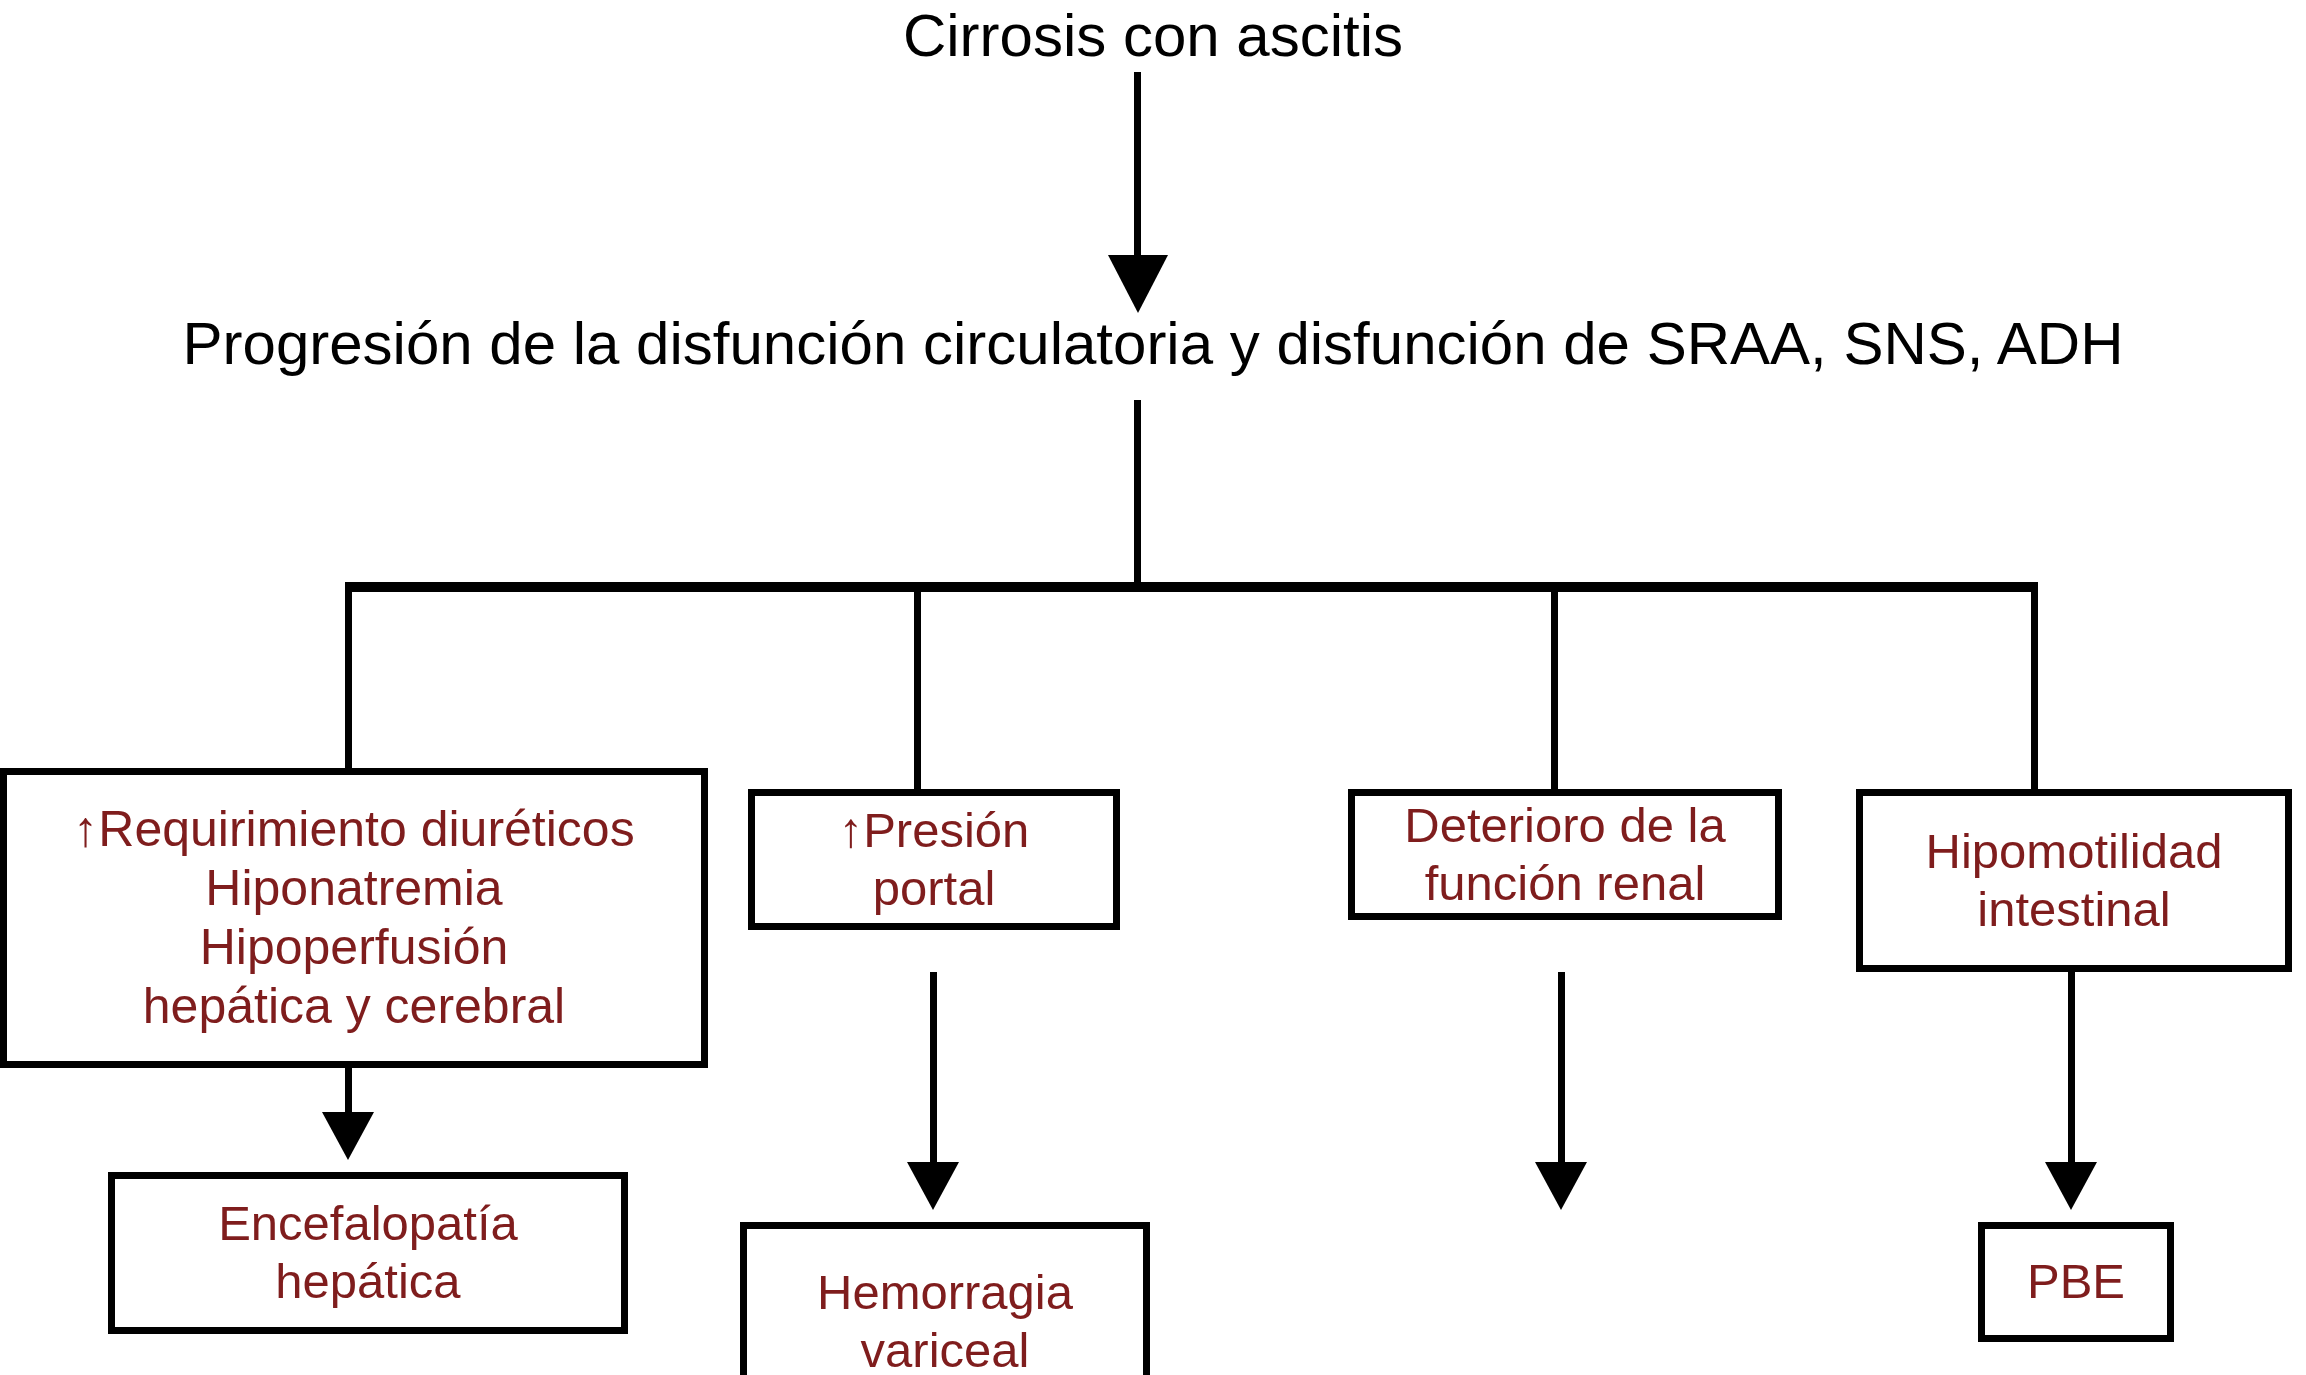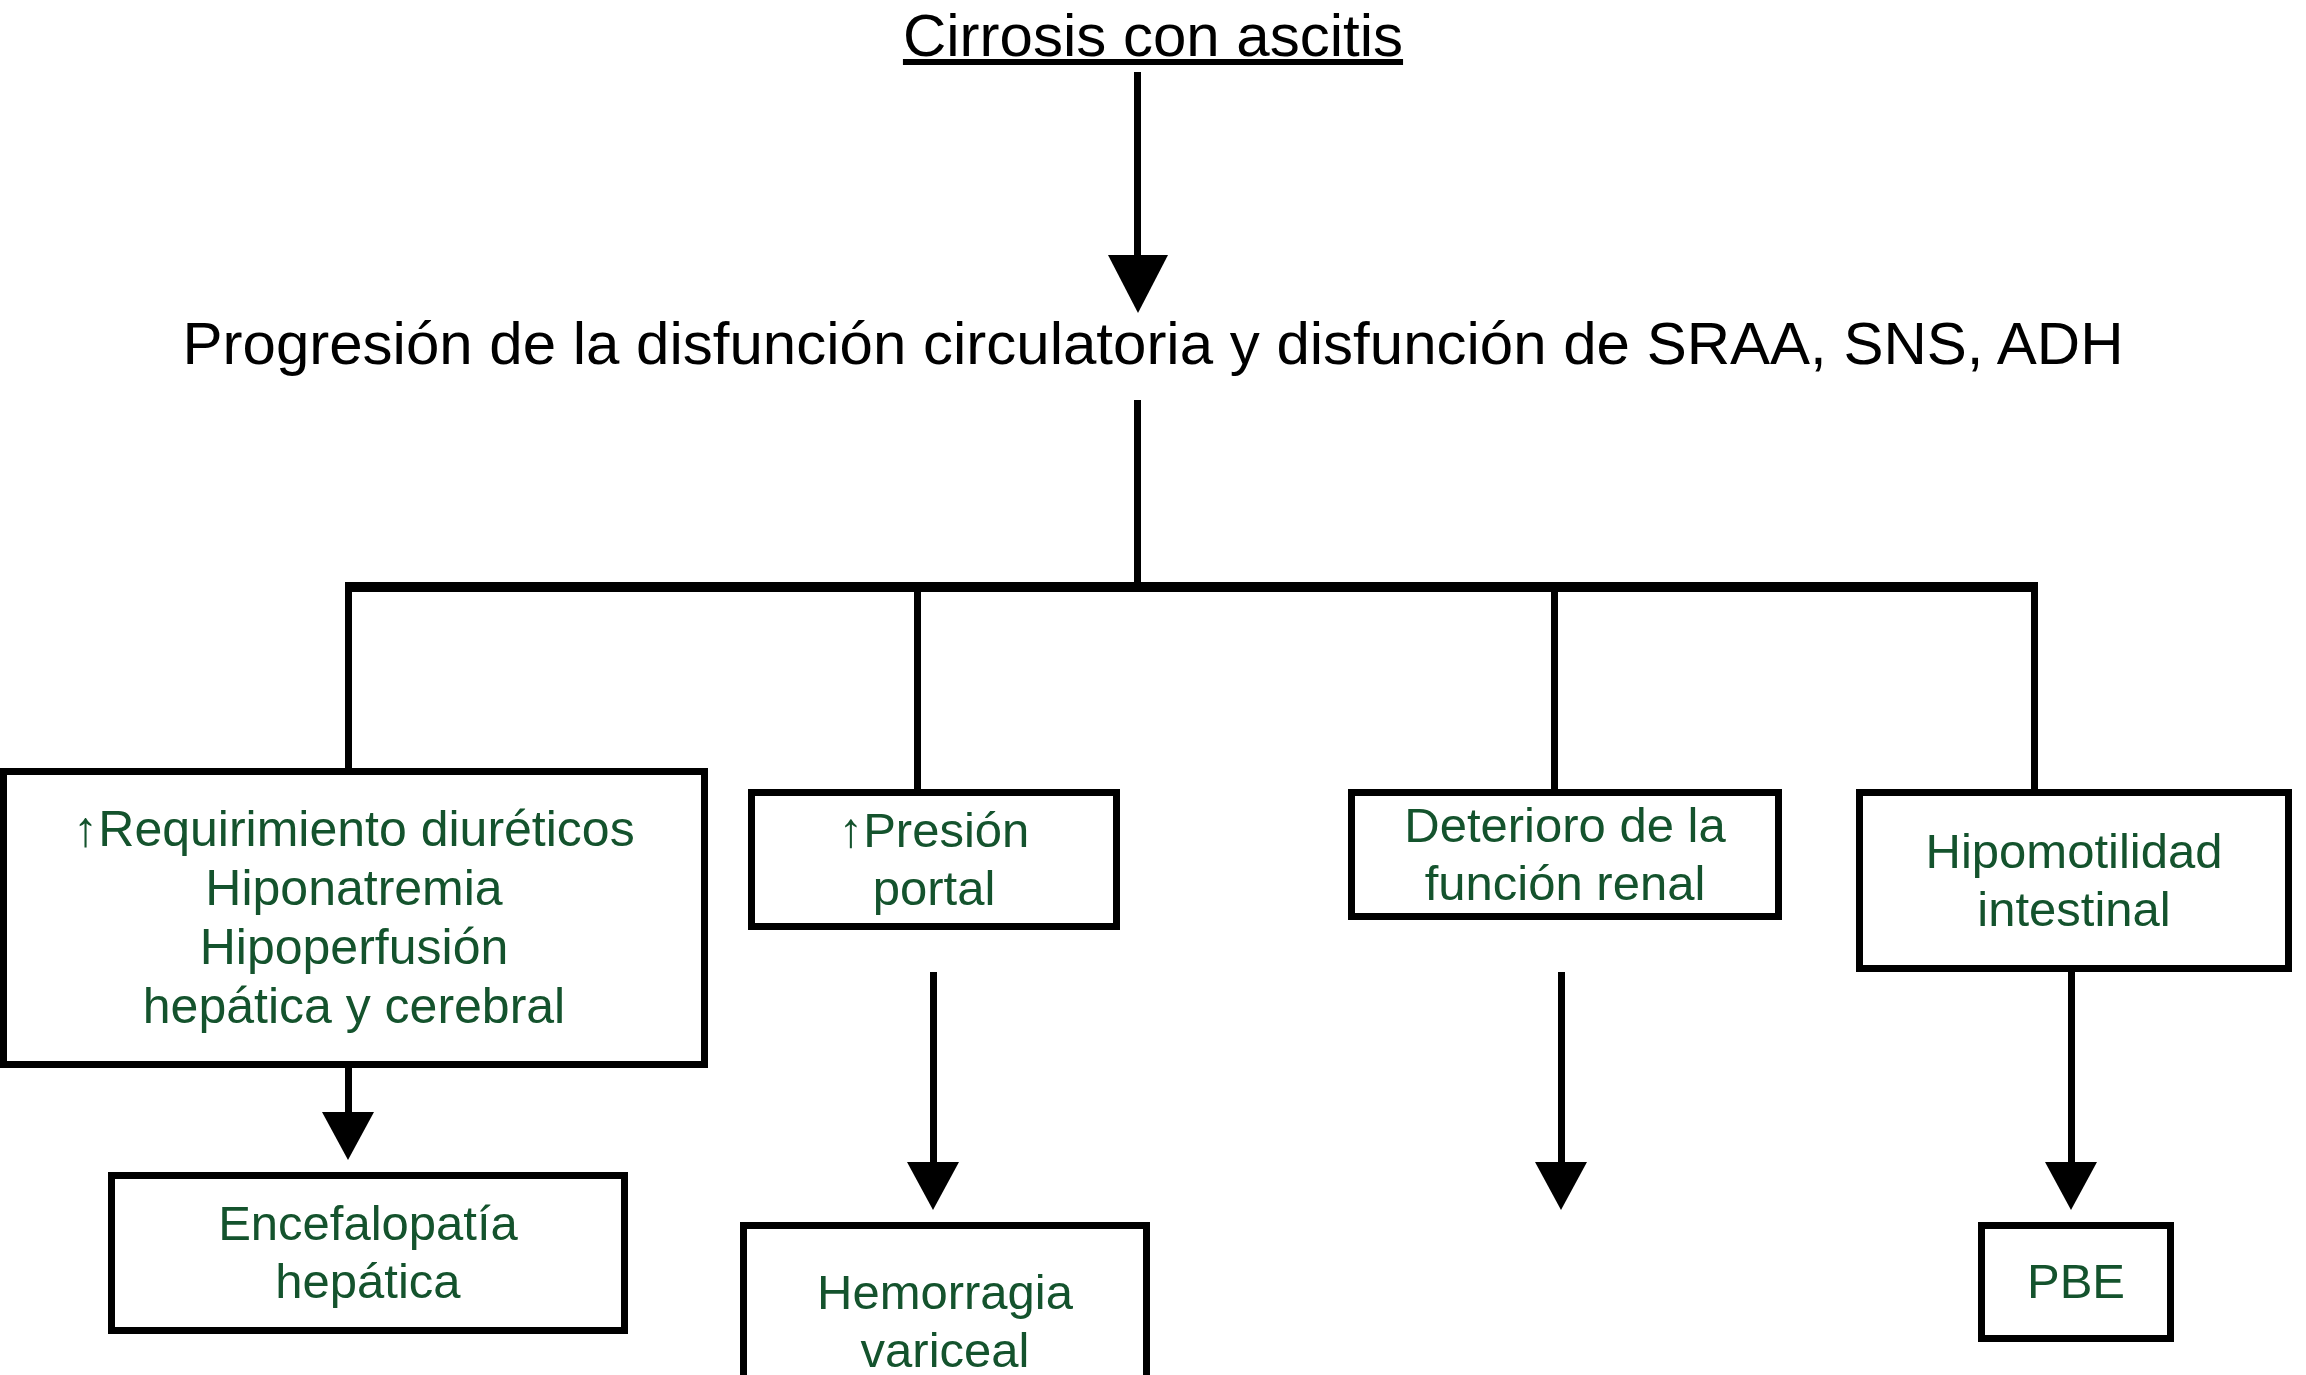--- a/index.html
+++ b/index.html
@@ -26,42 +26,41 @@
     text-align: center;
     color: #000;
     white-space: nowrap;
     line-height: 1.05;
   }
   #title-root {
     left: 0;
     top: 4px;
     width: 2306px;
     font-size: 60px;
-    text-decoration: underline;
   }
   #subtitle-progression {
     left: 0;
     top: 312px;
     width: 2306px;
     font-size: 60px;
   }
 
   
   .node-box {
     position: absolute;
     box-sizing: border-box;
     border: 7px solid #000000;
     background: #ffffff;
     display: flex;
     align-items: center;
     justify-content: flex-end;
     text-align: center;
     line-height: 1.18;
     font-size: 49px;
-    color: #14532d;
+    color: #7f1d1d;
   }
   .node-box .box-text {
     display: block;
     width: 100%;
     padding: 0 6px;
     white-space: pre-line;
   }
 
   
   #box-diuretics   { left: 0px;    top: 768px;  width: 708px; height: 300px; font-size: 50px; }

